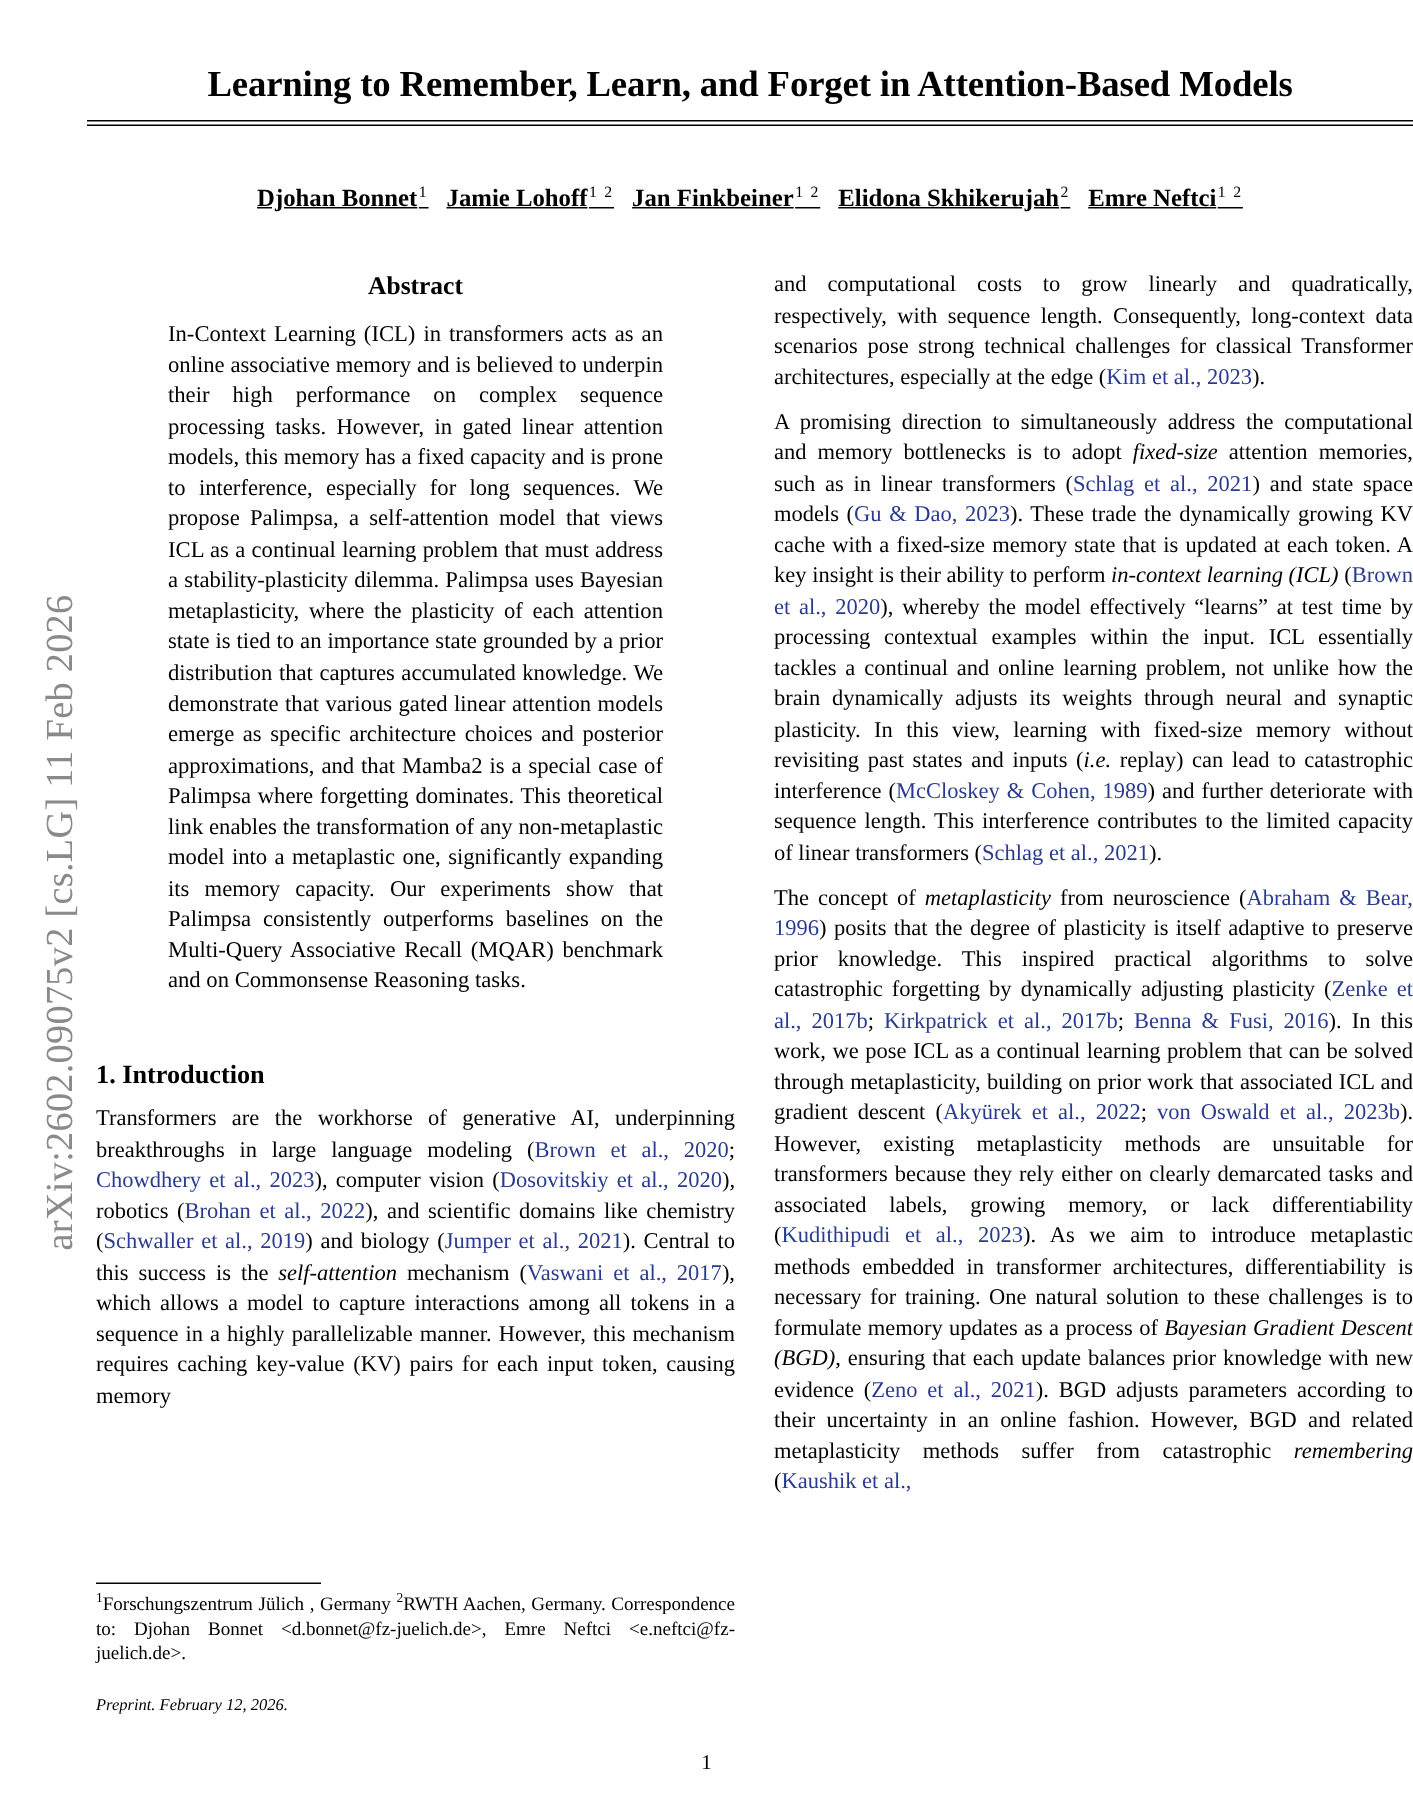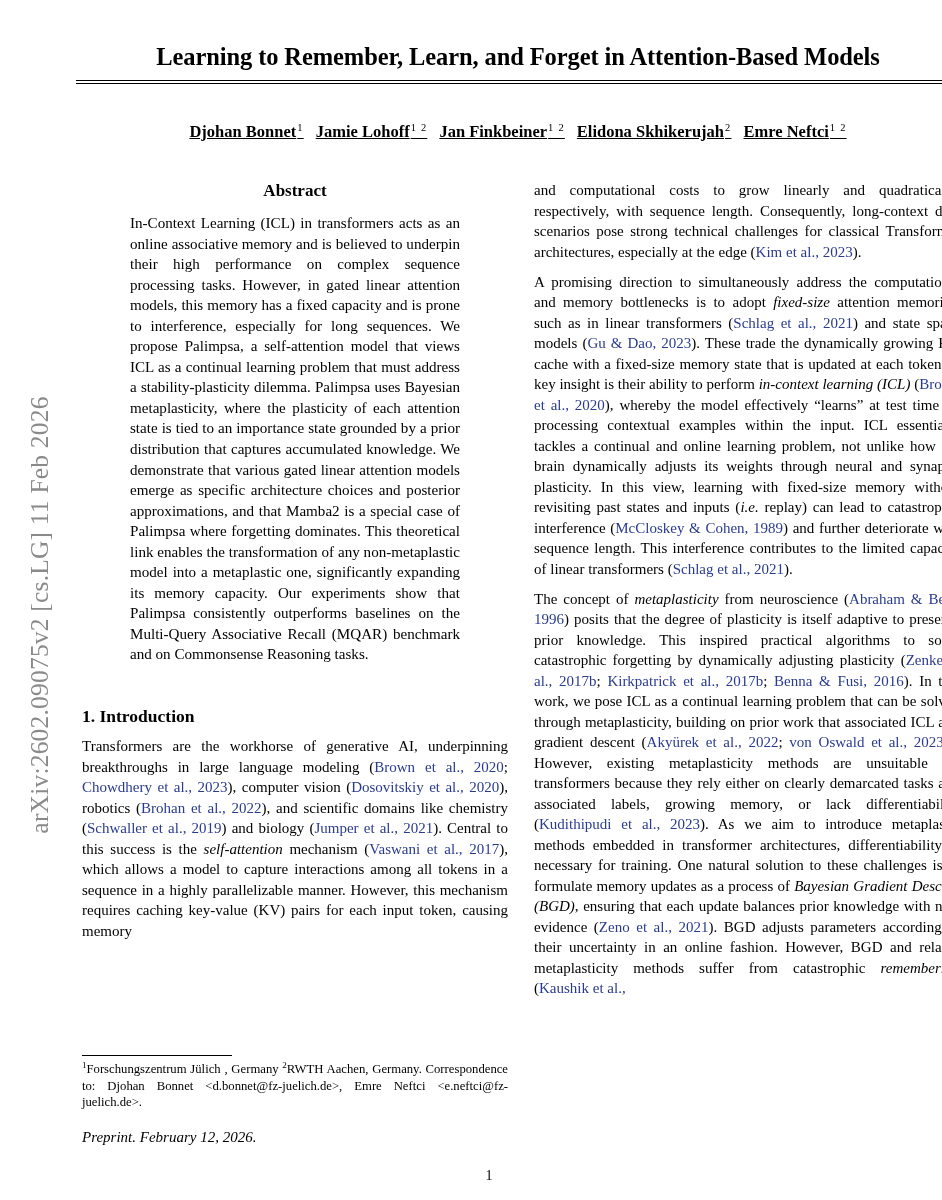--- a/index.html
+++ b/index.html
@@ -35,21 +35,21 @@
     font-family: "Liberation Serif", "DejaVu Serif", serif;
     font-size: 25.5px;
     letter-spacing: 0.2px;
     color: #8a8a8a;
     white-space: nowrap;
   }
 
   
   #page {
     position: absolute;
-    left: 18px;
+    left: 0;
     top: 0;
     width: 756px;
     height: 1200px;
   }
 
   
   #paper-title {
     position: absolute;
     left: 58px;
     top: 26px;
@@ -166,21 +166,21 @@
     text-align: justify;
     hyphens: manual;
   }
   #footnote-text sup {
     font-size: 9px;
     vertical-align: super;
     line-height: 0;
   }
   #preprint-line {
     margin: 18px 0 0 0;
-    font-size: 15px;
+    font-size: 11px;
     font-style: italic;
     line-height: 17px;
   }
 
   
   #page-number {
     position: absolute;
     left: 0;
     top: 1168px;
     width: 942px;

